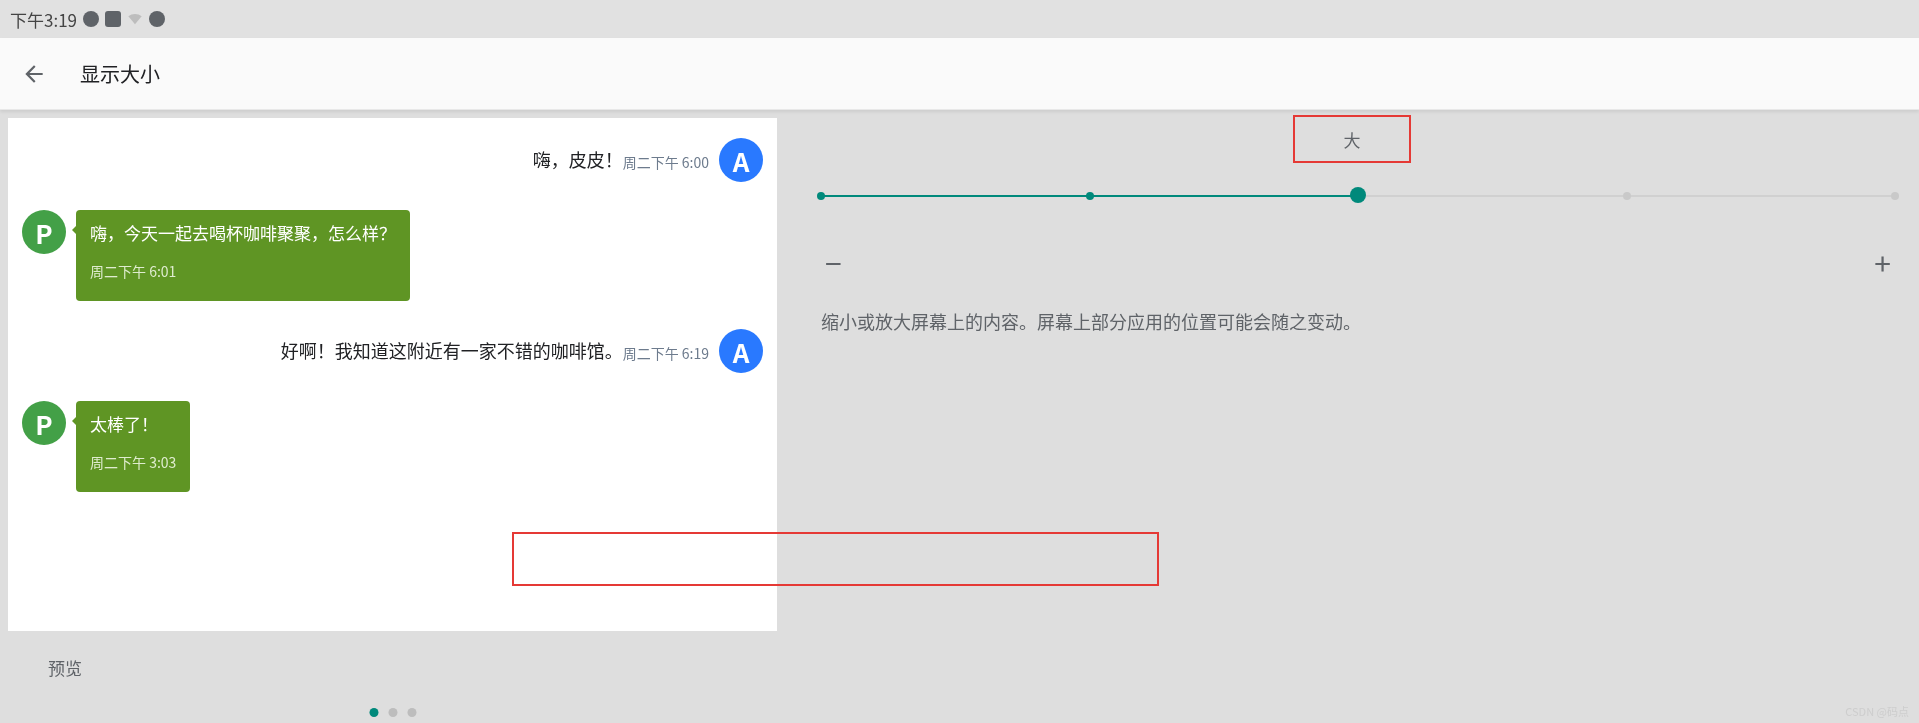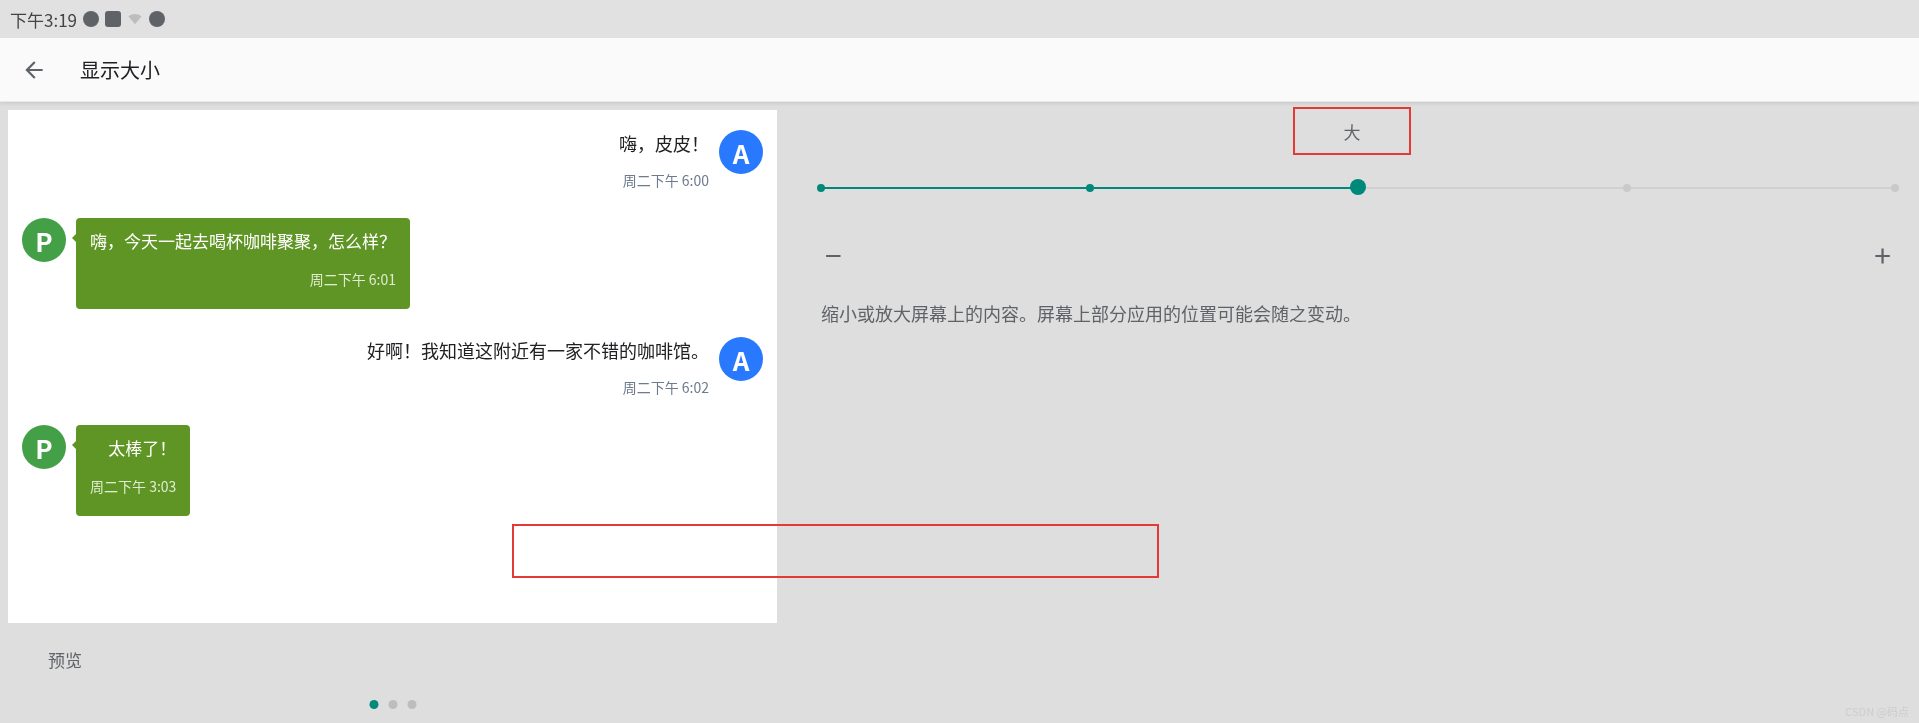--- a/index.html
+++ b/index.html
@@ -42,21 +42,21 @@
     background: #5f6368;
   }
   .status-bar .icon.wifi {
     color: #b0b0b0;
     font-size: 16px;
     line-height: 16px;
   }
 
   
   .app-bar {
-    height: 64px;
+    height: 72px;
     background: #fafafa;
     display: flex;
     align-items: center;
     padding: 16px 20px;
     gap: 32px;
     border-bottom: 1px solid #00000012;
     box-shadow: 0 2px 3px rgba(0,0,0,0.08);
   }
   .back-btn {
     width: 28px; height: 28px;
@@ -95,21 +95,21 @@
   .msg-row { display: flex; align-items: flex-start; gap: 10px; }
   .msg-row.incoming { flex-direction: row-reverse; }
   .avatar {
     width: 44px; height: 44px; border-radius: 50%;
     display: flex; align-items: center; justify-content: center;
     color: #fff; font-weight: 700; font-size: 26px;
     flex: 0 0 44px;
   }
   .avatar.blue { background: #2979ff; }
   .avatar.green { background: #43a047; }
-  .msg-col { display: flex; flex-direction: column; max-width: 520px; text-align: right; }
+  .msg-col { display: flex; flex-direction: row; max-width: 520px; }
   .msg-col.incoming-col { align-items: flex-end; }
 
   .bubble-in-text { font-size: 18px; color: #202124; }
   .bubble-in-time { font-size: 14px; color: #6d7b8d; margin-top: 14px; }
 
   .bubble-out {
     background: #5f9524;
     color: #fff;
     border-radius: 4px;
     padding: 10px 14px 20px 14px;
@@ -265,21 +265,21 @@
               <div class="text">嗨，今天一起去喝杯咖啡聚聚，怎么样？</div>
               <div class="time">周二下午 6:01</div>
             </div>
           </div>
         </div>
 
         <div class="msg-row incoming">
           <div class="avatar blue">A</div>
           <div class="msg-col incoming-col">
             <div class="bubble-in-text">好啊！我知道这附近有一家不错的咖啡馆。</div>
-            <div class="bubble-in-time">周二下午 6:02</div>
+            <div class="bubble-in-time">周二下午 6:19</div>
           </div>
         </div>
 
         <div class="msg-row">
           <div class="avatar green">P</div>
           <div class="msg-col">
             <div class="bubble-out" style="min-width:110px">
               <div class="text">太棒了！</div>
               <div class="time">周二下午 3:03</div>
             </div>

